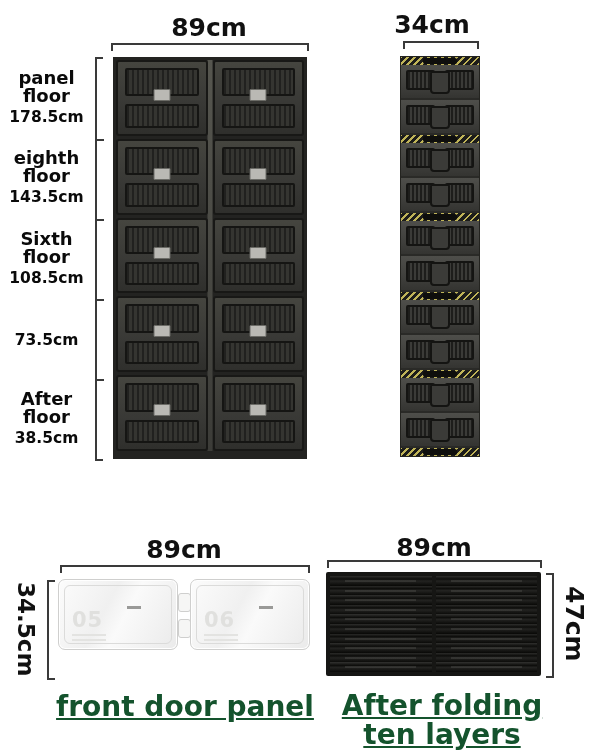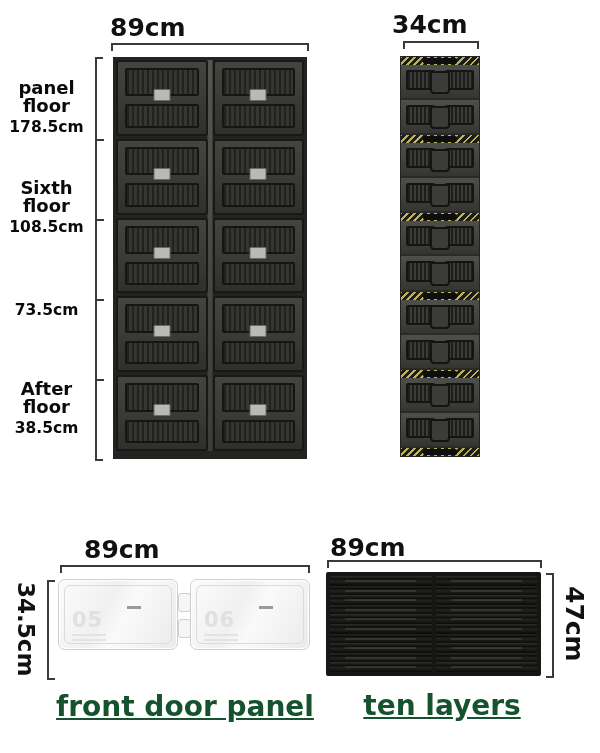--- a/index.html
+++ b/index.html
@@ -2,21 +2,21 @@
 <html><head>
 <meta charset="utf-8">
 <style>
   html,body{margin:0;padding:0;}
   body{
     width:600px;height:753px;position:relative;background:#ffffff;
     font-family:"DejaVu Sans","Liberation Sans",sans-serif;color:#0a0a0a;
     overflow:hidden;
   }
   .abs{position:absolute;}
-  .dim-label{font-weight:bold;font-size:25px;text-align:left;color:#111;}
+  .dim-label{font-weight:bold;font-size:25px;text-align:center;color:#111;}
   .caption{font-weight:bold;font-size:28px;text-align:center;color:#14532d;line-height:1.05;text-decoration:underline;}
 
   
   .brk-h-top{border-top:2px solid #3a3a3a;border-left:2px solid #3a3a3a;border-right:2px solid #3a3a3a;height:6px;}
   .brk-v-left{border-left:2px solid #3a3a3a;border-top:2px solid #3a3a3a;border-bottom:2px solid #3a3a3a;width:6px;}
   .brk-v-right{border-right:2px solid #3a3a3a;border-top:2px solid #3a3a3a;border-bottom:2px solid #3a3a3a;width:6px;}
   .brk-tick{position:absolute;left:0;width:7px;border-top:2px solid #3a3a3a;}
 
   
   #floor-labels{left:0;top:57px;width:93px;height:402px;display:flex;flex-direction:column;}
@@ -96,20 +96,24 @@
     <div class="brk-tick" style="top: 60%;"></div>
     <div class="brk-tick" style="top: 80%;"></div>
   </div>
 
 <div class="abs" id="floor-labels">
   <div class="floor-label">
     <div class="floor-name">panel floor</div>
     <div class="floor-height">178.5cm</div>
   </div>
   <div class="floor-label">
+    <div class="floor-name">eighth floor</div>
+    <div class="floor-height">143.5cm</div>
+  </div>
+  <div class="floor-label">
     <div class="floor-name">Sixth floor</div>
     <div class="floor-height">108.5cm</div>
   </div>
   <div class="floor-label">
     <div class="floor-height">73.5cm</div>
   </div>
   <div class="floor-label">
     <div class="floor-name">After floor</div>
     <div class="floor-height">38.5cm</div>
   </div>
@@ -271,14 +275,15 @@
 
 <div class="abs" id="folded-stack">
   <div class="stack-half"></div>
   <div class="stack-half"></div>
 </div>
 
 <div class="abs brk-v-right" style="left:546px;top:573px;height:101px;"></div>
 <div class="abs vtext" style="left:556px;top:570px;width:36px;height:108px;font-size:25px;">47cm</div>
 
 <div class="abs caption" style="left:338px;top:691px;width:208px;">
+  <div>After folding</div>
   <div>ten layers</div>
 </div>
 
 </body></html>

